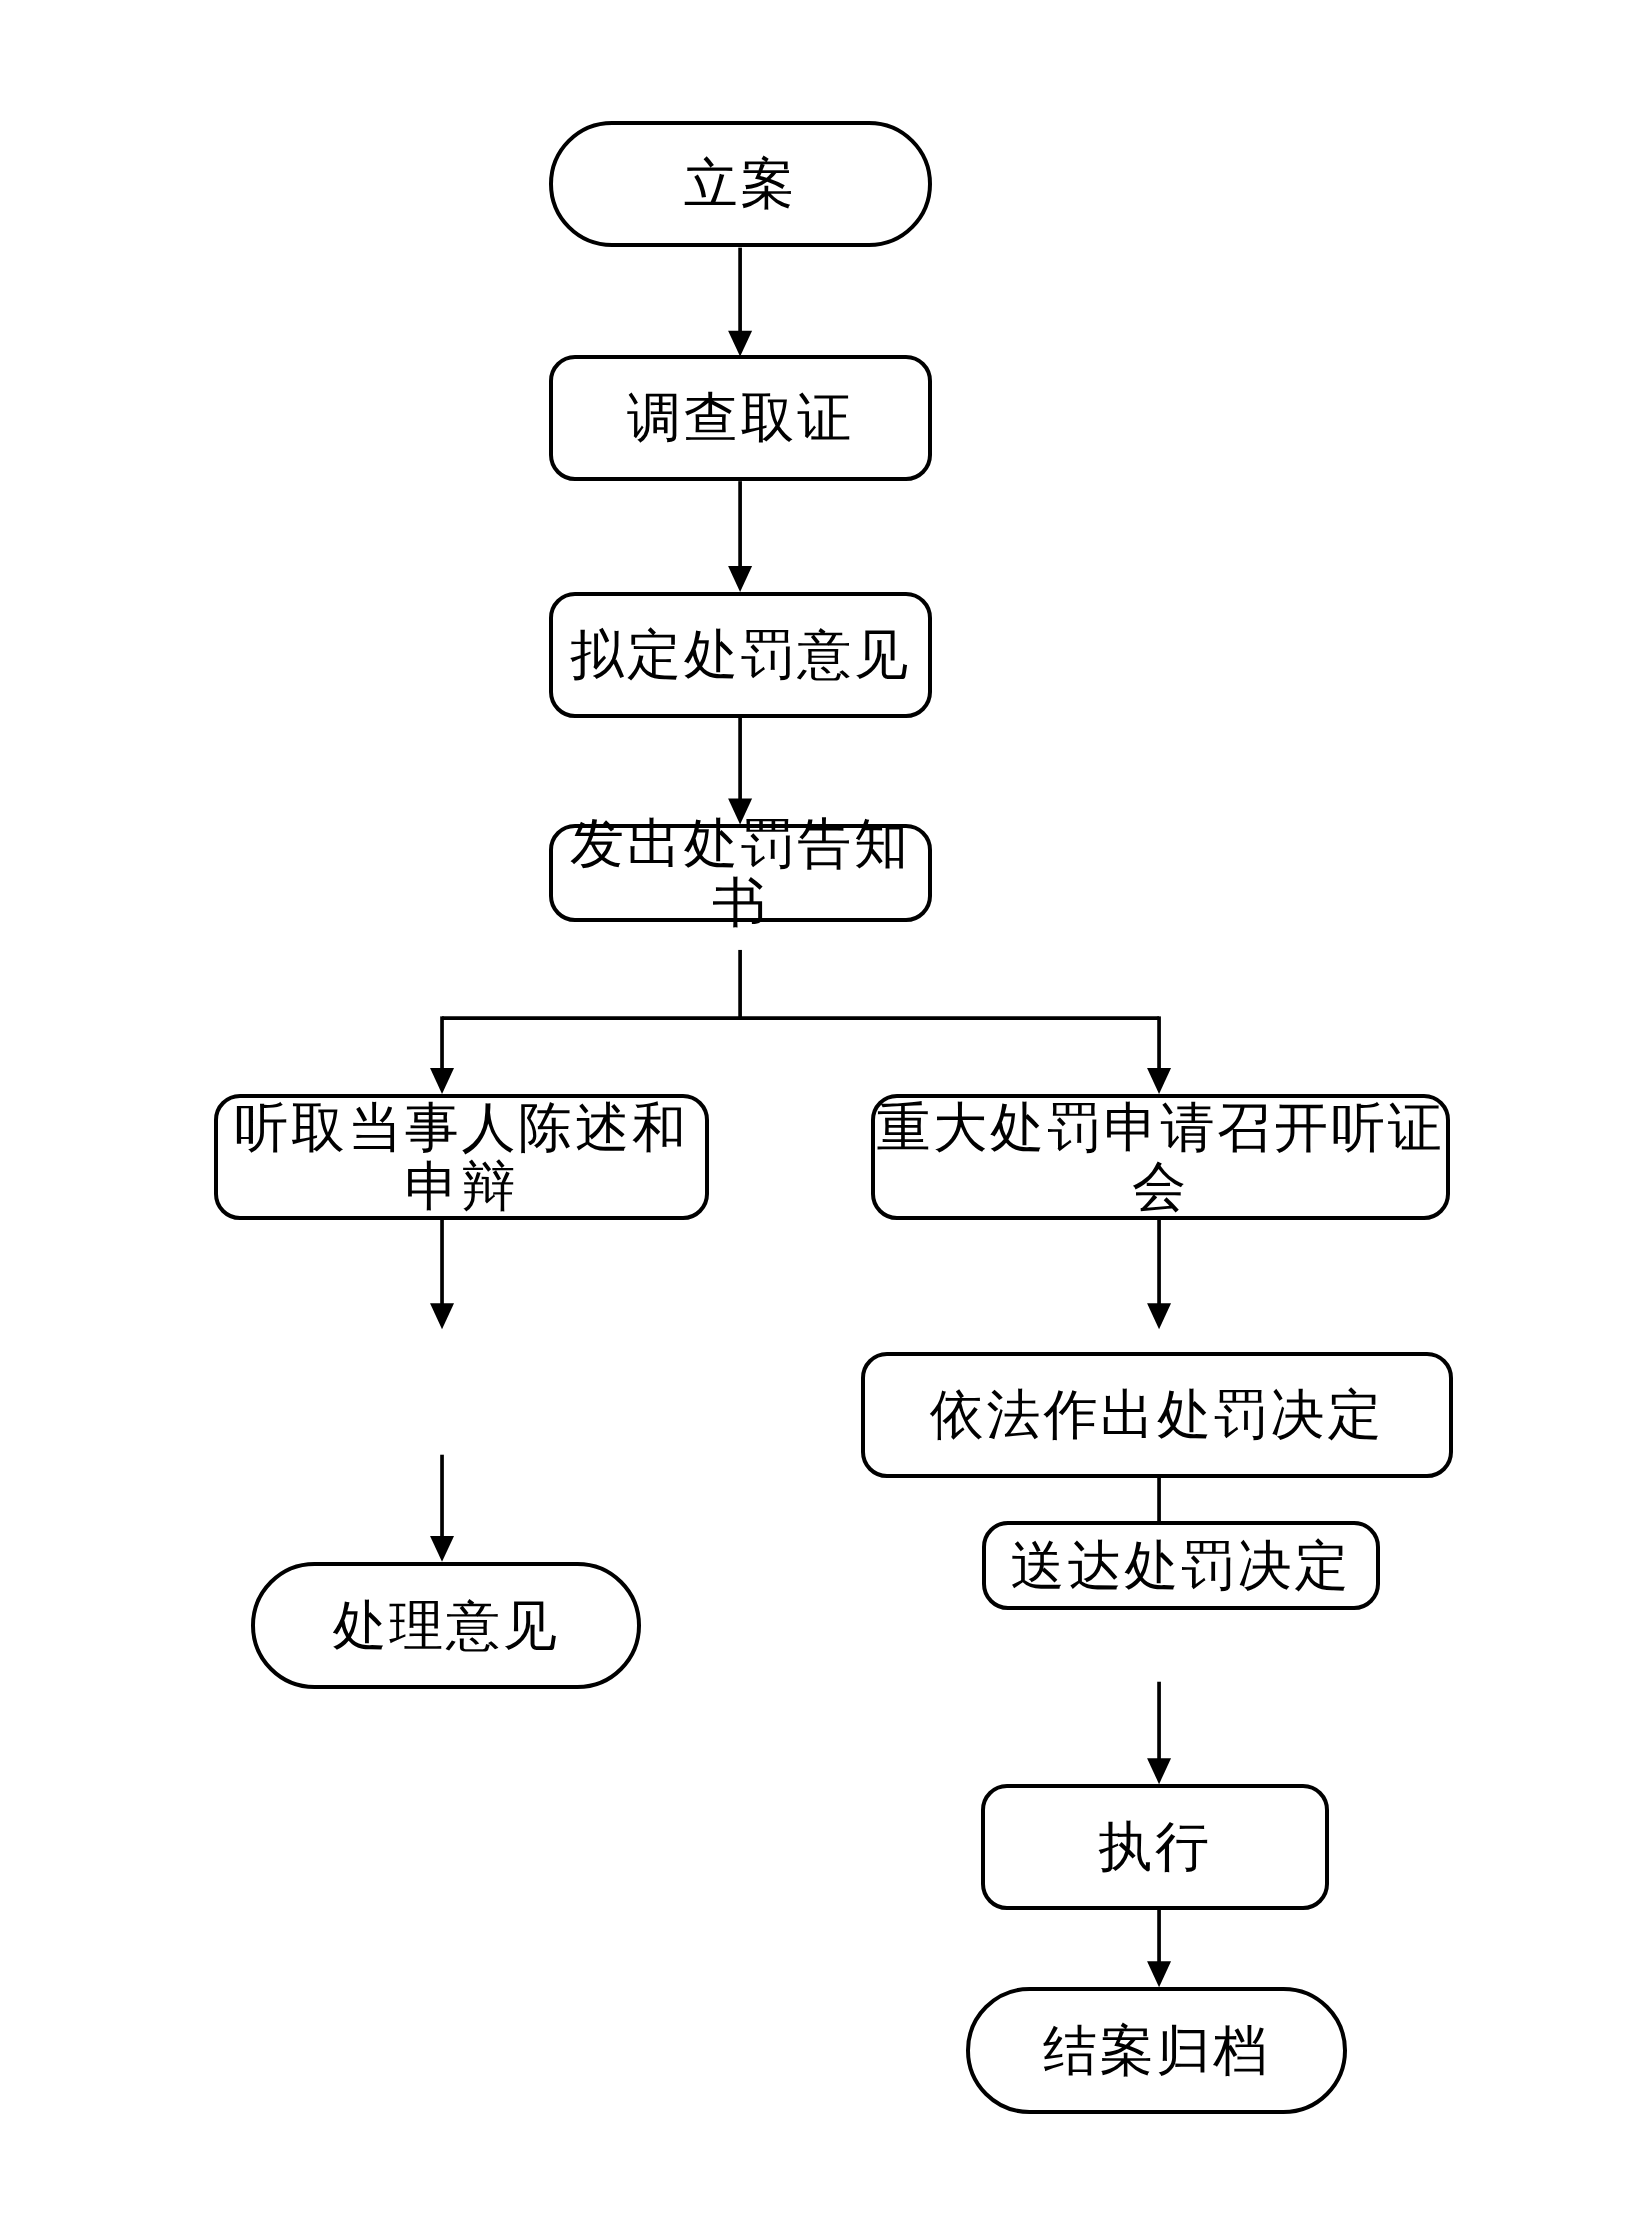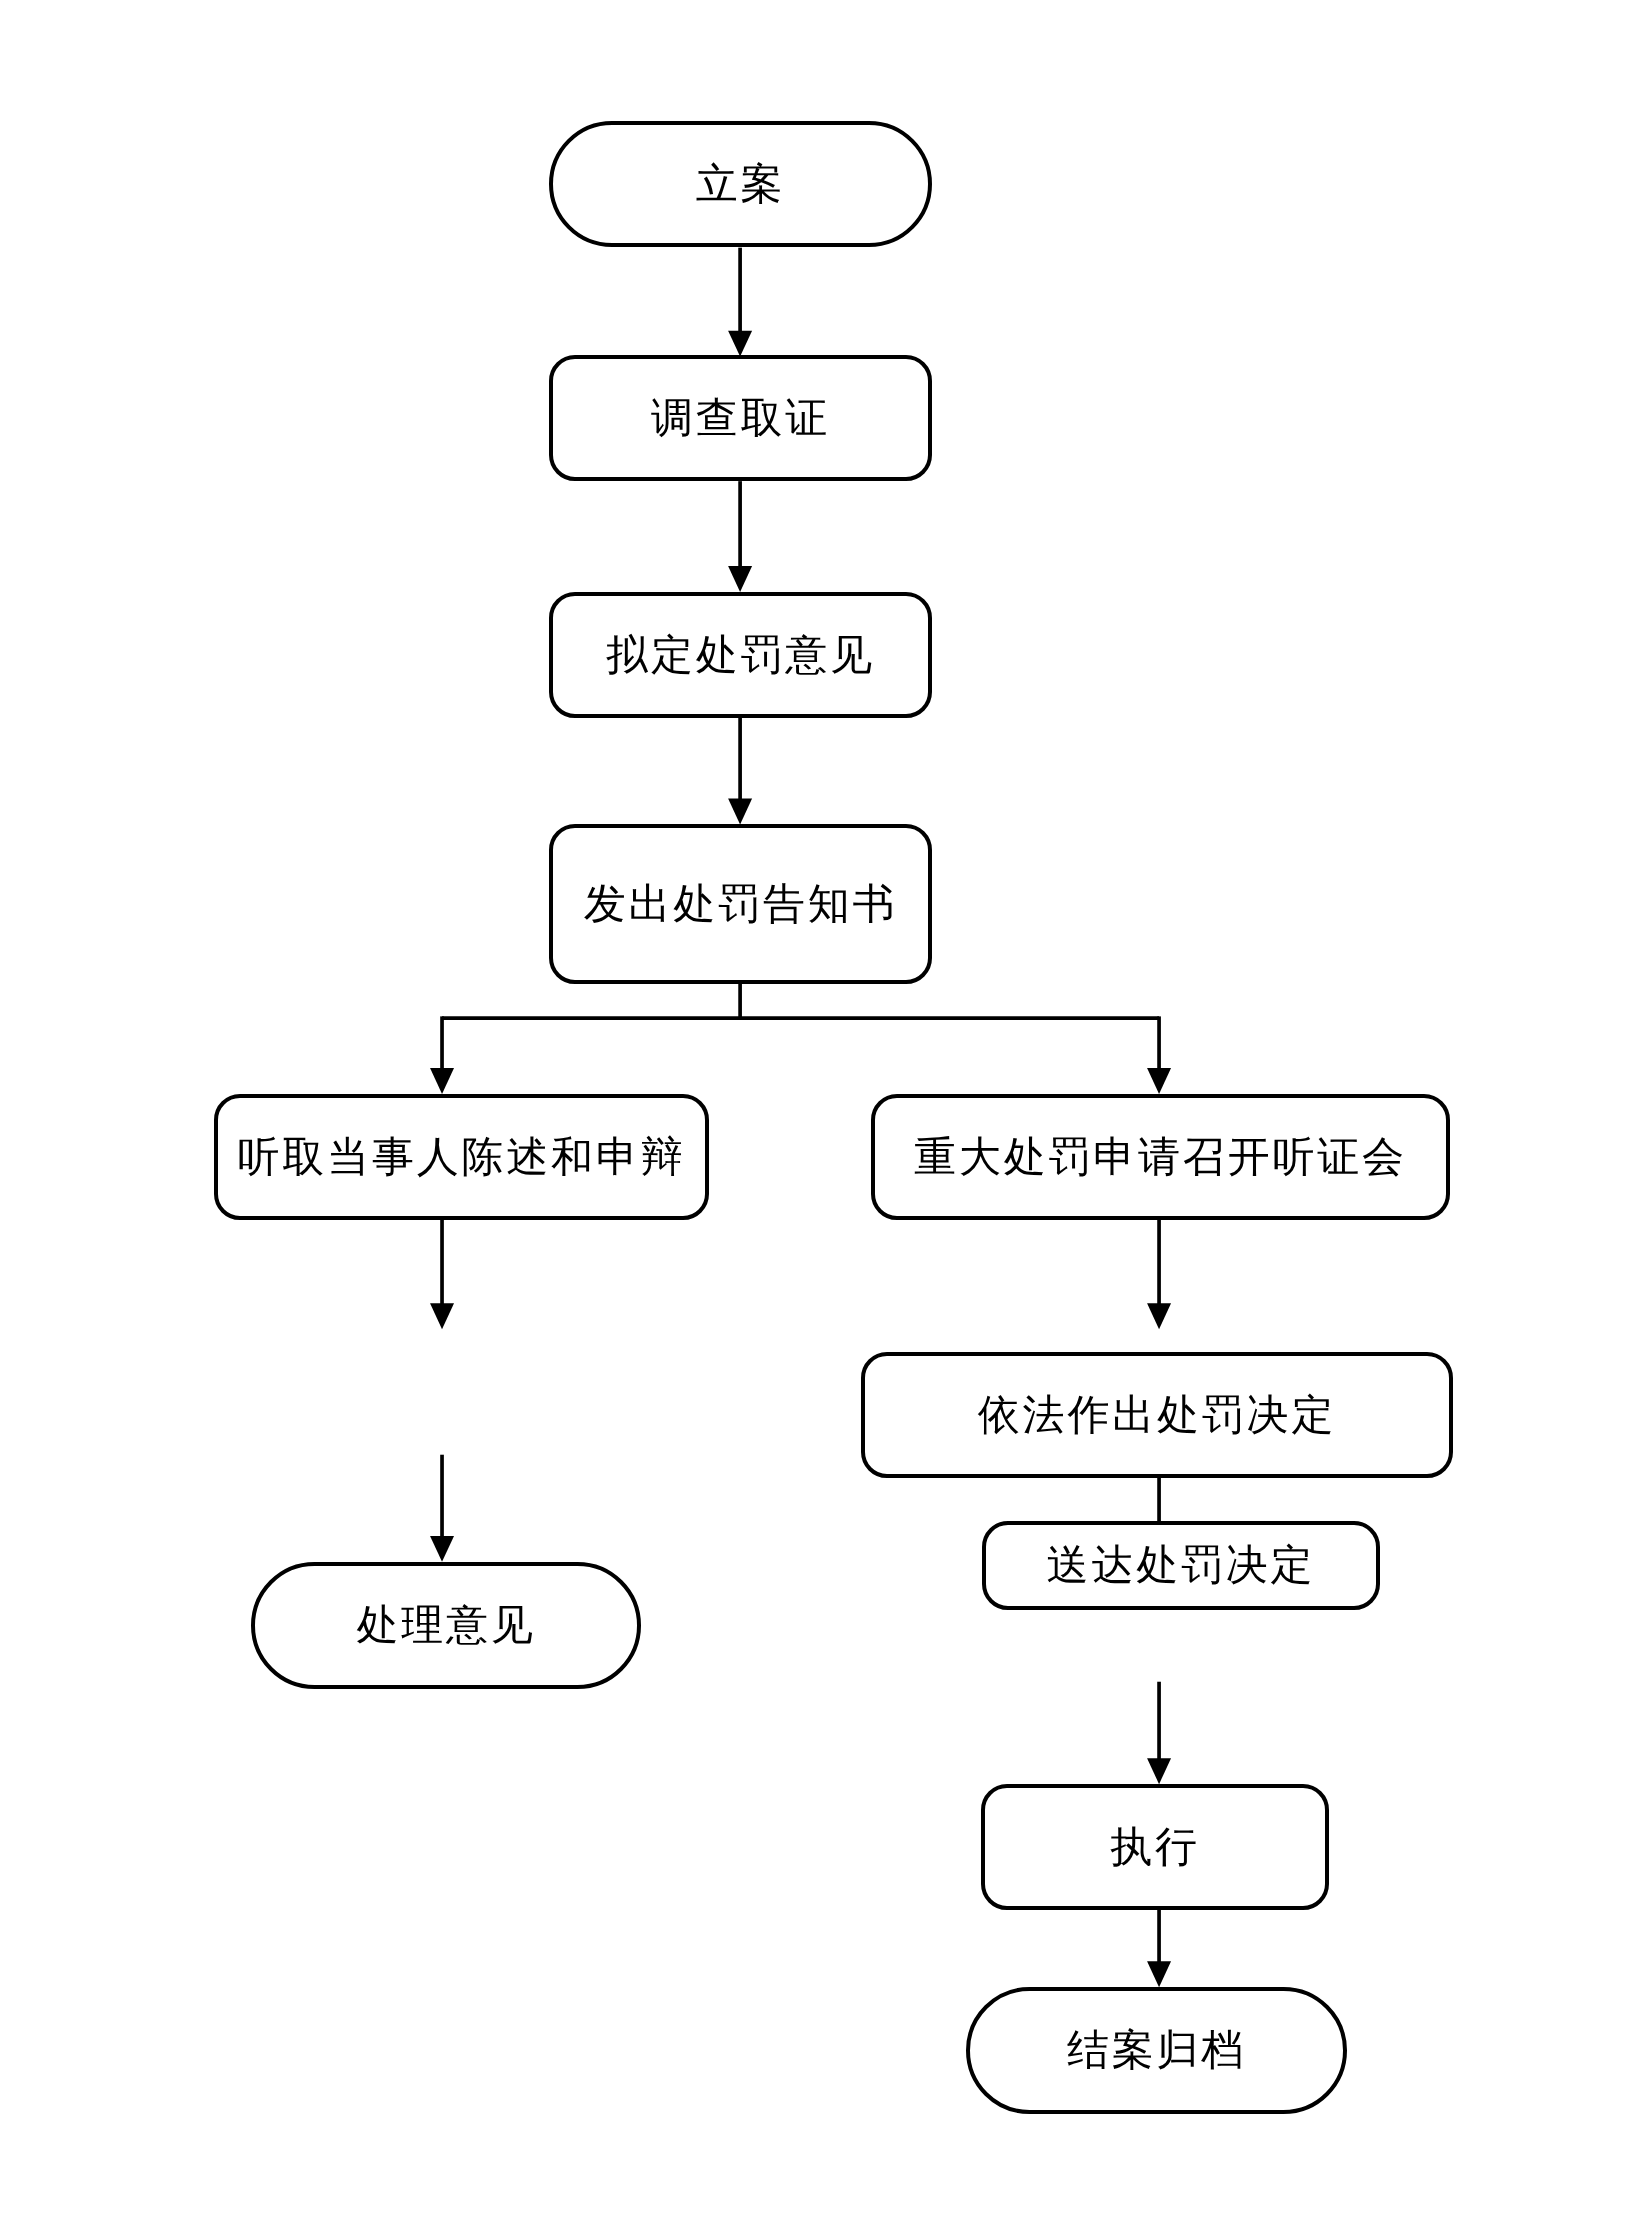--- a/index.html
+++ b/index.html
@@ -24,21 +24,21 @@
   }
   .node {
     position: absolute;
     box-sizing: border-box;
     border: 4.6px solid #000000;
     background: #ffffff;
     display: flex;
     align-items: center;
     justify-content: center;
     text-align: center;
-    font-size: 42px;
+    font-size: 54px;
     letter-spacing: 2.8px;
     line-height: 1.1;
   }
   .process { border-radius: 26px; }
   .terminator { border-radius: 65px; }
 </style>
 </head>
 <body>
 
 <div class="canvas">
@@ -113,21 +113,21 @@
   </div>
 
   <div class="node process" style="left:549px; top:355px; width:383px; height:126px;">
     <span>调查取证</span>
   </div>
 
   <div class="node process" style="left:549px; top:592px; width:383px; height:126px;">
     <span>拟定处罚意见</span>
   </div>
 
-  <div class="node process" style="left:549px; top:824px; width:383px; height:160px;">
+  <div class="node process" style="left:549px; top:824px; width:383px; height:98px;">
     <span>发出处罚告知书</span>
   </div>
 
   <div class="node process" style="left:194px; top:1094px; width:495px; height:126px;margin-left:20px;">
     <span>听取当事人陈述和申辩</span>
   </div>
 
   <div class="node process" style="left:871px; top:1094px; width:579px; height:126px;">
     <span>重大处罚申请召开听证会</span>
   </div>

